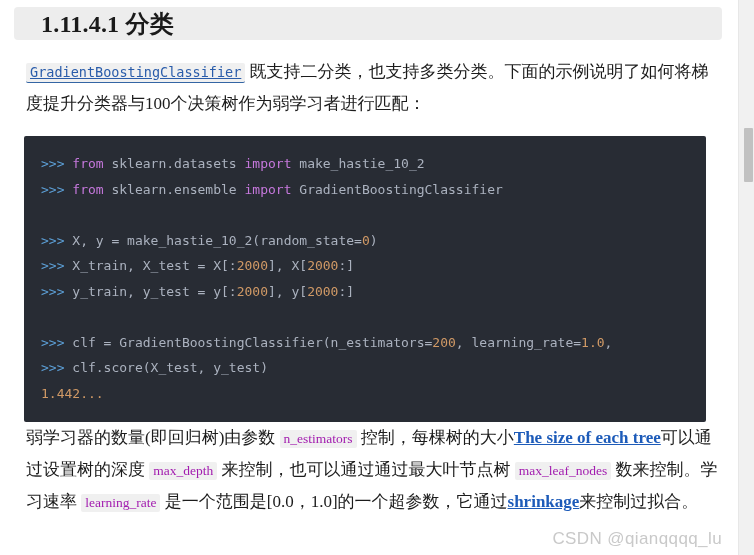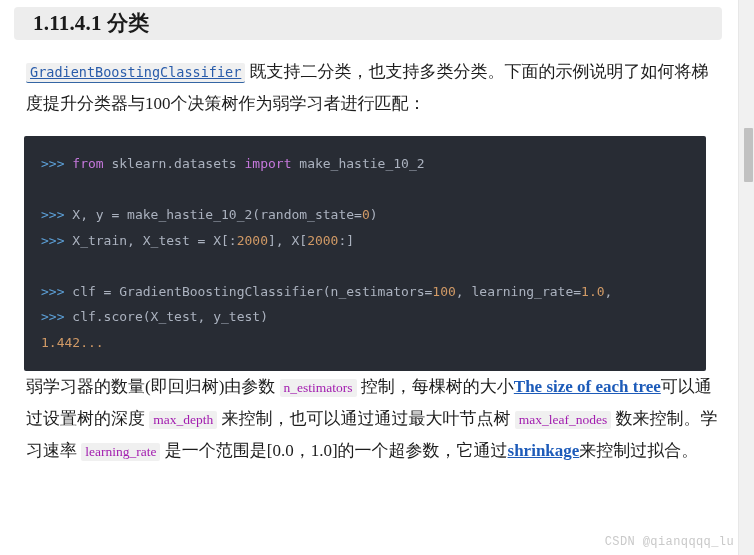--- a/index.html
+++ b/index.html
@@ -50,22 +50,22 @@
     margin: 7px 16px 0 14px;
     height: 33px;
     background: #ededed;
     border-radius: 4px;
     display: flex;
     align-items: center;
     padding-left: 11px;
     box-sizing: border-box;
   }
   .heading-band h1 {
-    margin: 8px;
-    font-size: 21px;
+    margin: 16px;
+    font-size: 24px;
     font-weight: bold;
     color: #1a1a1a;
     letter-spacing: 0.2px;
     line-height: 1;
     font-family: "Liberation Serif", "DejaVu Serif", serif;
   }
 
   
   .para {
     margin: 0 16px 0 26px;
@@ -122,47 +122,49 @@
 
   .tok-prompt   { color: #5c9fd6; }
   .tok-kw       { color: #c678dd; }
   .tok-name     { color: #abb2bf; }
   .tok-num      { color: #d19a66; }
   .tok-out      { color: #d19a66; }
 
   
   #watermark {
     position: absolute;
-    right: 20px;
+    right: 32px;
     bottom: 6px;
-    font-size: 12px;
+    font-size: 17px;
     color: #c9c9c9;
-    font-family: Liberation Mono, monospace;
+    font-family: Liberation Sans, sans-serif;
     letter-spacing: 0.4px;
     white-space: nowrap;
   }
 </style>
 </head>
 <body>
 
 <div id="page">
 
   <div class="heading-band">
     <h1>1.11.4.1 分类</h1>
   </div>
 
   <p class="para" id="intro-para"><a class="code-chip linked" href="#">GradientBoostingClassifier</a><span> 既支持二分类，也支持多类分类。下面的示例说明了如何将梯度提升分类器与100个决策树作为弱学习者进行匹配：</span></p>
 
   <div class="code-block" id="code-block">
       <div class="code-line"><span class="tok-prompt">&gt;&gt;&gt; </span><span class="tok-kw">from</span><span class="tok-name"> sklearn.datasets </span><span class="tok-kw">import</span><span class="tok-name"> make_hastie_10_2</span></div>
+      <div class="code-line"><span class="tok-prompt">&gt;&gt;&gt; </span><span class="tok-kw">from</span><span class="tok-name"> sklearn.ensemble </span><span class="tok-kw">import</span><span class="tok-name"> GradientBoostingClassifier</span></div>
       <div class="code-line blank"></div>
       <div class="code-line"><span class="tok-prompt">&gt;&gt;&gt; </span><span class="tok-name">X, y = make_hastie_10_2(random_state=</span><span class="tok-num">0</span><span class="tok-name">)</span></div>
       <div class="code-line"><span class="tok-prompt">&gt;&gt;&gt; </span><span class="tok-name">X_train, X_test = X[:</span><span class="tok-num">2000</span><span class="tok-name">], X[</span><span class="tok-num">2000</span><span class="tok-name">:]</span></div>
+      <div class="code-line"><span class="tok-prompt">&gt;&gt;&gt; </span><span class="tok-name">y_train, y_test = y[:</span><span class="tok-num">2000</span><span class="tok-name">], y[</span><span class="tok-num">2000</span><span class="tok-name">:]</span></div>
       <div class="code-line blank"></div>
-      <div class="code-line"><span class="tok-prompt">&gt;&gt;&gt; </span><span class="tok-name">clf = GradientBoostingClassifier(n_estimators=</span><span class="tok-num">100</span><span class="tok-name">, learning_rate=</span><span class="tok-num">1.0</span><span class="tok-name">,</span></div>
+      <div class="code-line"><span class="tok-prompt">&gt;&gt;&gt; </span><span class="tok-name">clf = GradientBoostingClassifier(n_estimators=</span><span class="tok-num">200</span><span class="tok-name">, learning_rate=</span><span class="tok-num">1.0</span><span class="tok-name">,</span></div>
       <div class="code-line"><span class="tok-prompt">&gt;&gt;&gt; </span><span class="tok-name">clf.score(X_test, y_test)</span></div>
       <div class="code-line"><span class="tok-out">1.442...</span></div>
     </div>
 
   <p class="para" id="outro-para"><span>弱学习器的数量(即回归树)由参数 </span><span class="code-chip plain">n_estimators</span><span> 控制，每棵树的大小</span><a class="tlink" href="#">The size of each tree</a><span>可以通过设置树的深度 </span><span class="code-chip plain">max_depth</span><span> 来控制，也可以通过通过最大叶节点树 </span><span class="code-chip plain">max_leaf_nodes</span><span> 数来控制。学习速率 </span><span class="code-chip plain">learning_rate</span><span> 是一个范围是[0.0，1.0]的一个超参数，它通过</span><a class="tlink" href="#">shrinkage</a><span>来控制过拟合。</span></p>
 
 </div>
 
 <div id="scrollbar">
   <div id="scroll-thumb"></div>

